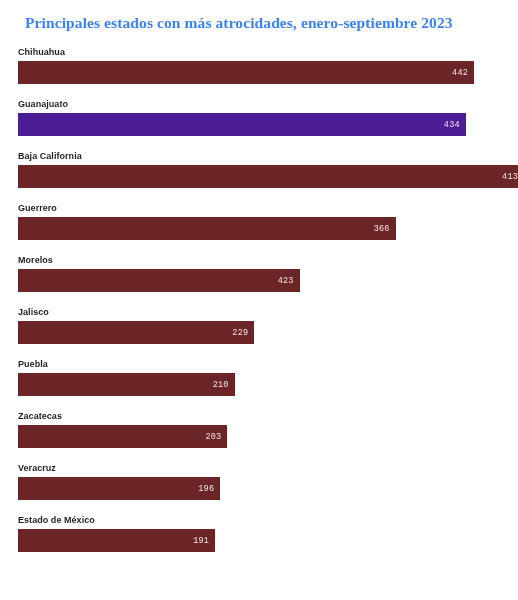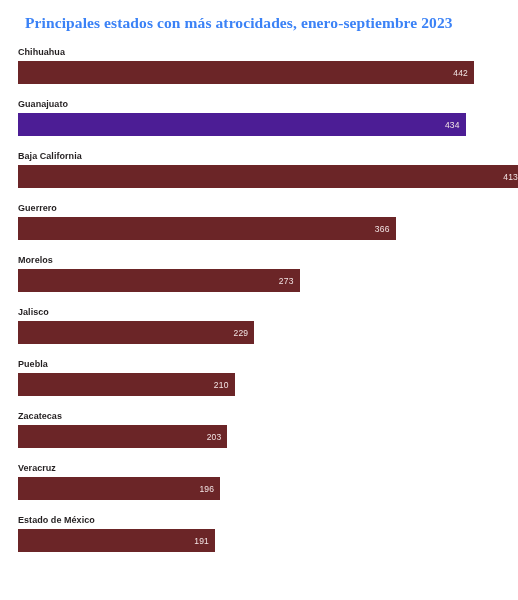--- a/index.html
+++ b/index.html
@@ -61,21 +61,21 @@
     left: 0;
     top: 0;
     height: 23px;
     background: #6b2527;
     box-sizing: border-box;
     display: flex;
     align-items: center;
     justify-content: flex-end;
   }
   .bar-value {
-    font-family: Liberation Sans, sans-serif;
+    font-family: Liberation Mono, monospace;
     font-size: 8.5px;
     font-weight: normal;
     color: #f2e4e4;
     padding-right: 6px;
     letter-spacing: 0.2px;
     white-space: nowrap;
   }
 </style>
 </head>
 <body>
@@ -114,21 +114,21 @@
         <div class="bar-track">
           <div class="bar-fill" style="width: 377.593px; background: rgb(107, 37, 39);">
             <span class="bar-value">366</span>
           </div>
         </div>
       </div>
       <div class="bar-row">
         <div class="bar-label">Morelos</div>
         <div class="bar-track">
           <div class="bar-fill" style="width: 281.647px; background: rgb(107, 37, 39);">
-            <span class="bar-value">273</span>
+            <span class="bar-value">423</span>
           </div>
         </div>
       </div>
       <div class="bar-row">
         <div class="bar-label">Jalisco</div>
         <div class="bar-track">
           <div class="bar-fill" style="width: 236.253px; background: rgb(107, 37, 39);">
             <span class="bar-value">229</span>
           </div>
         </div>

